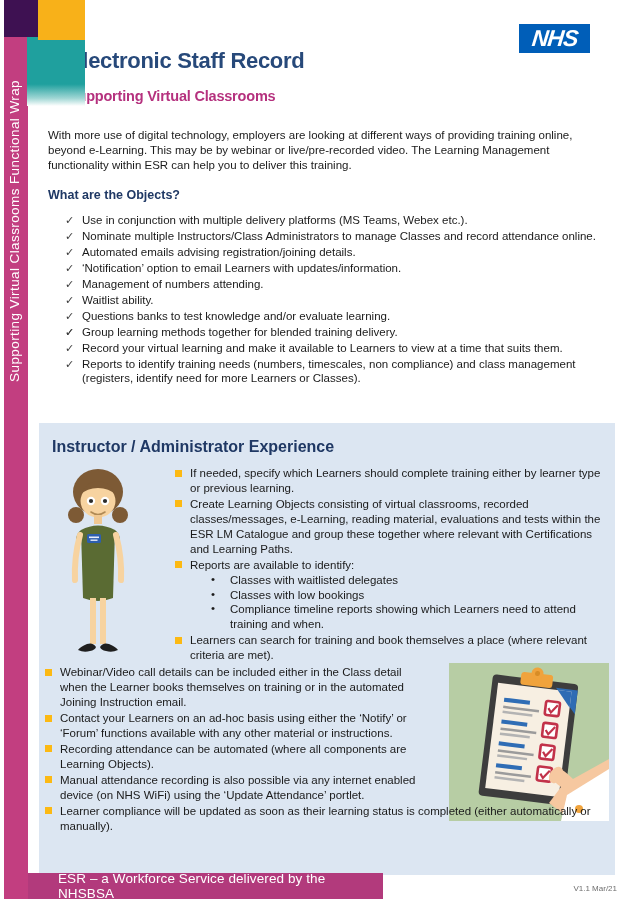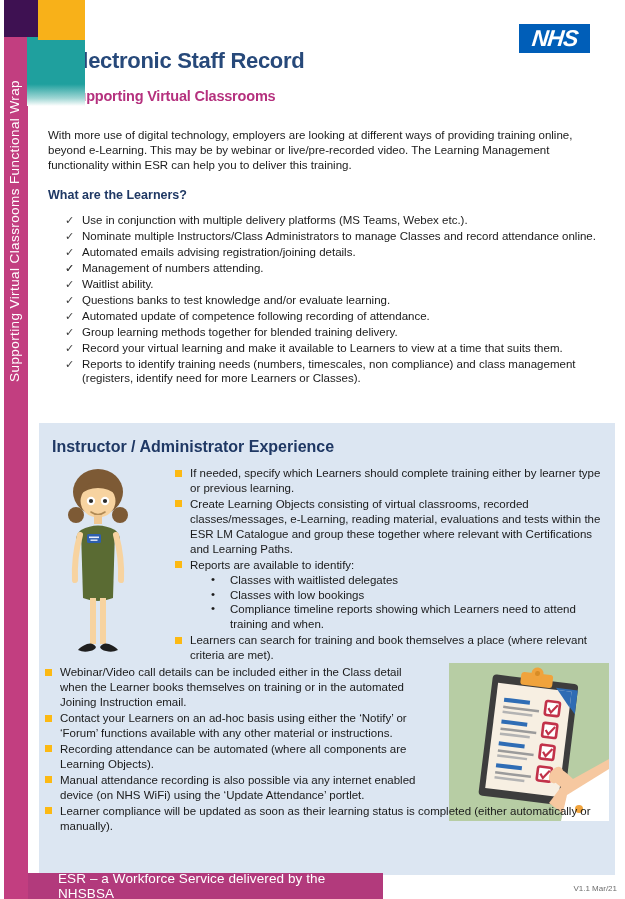--- a/index.html
+++ b/index.html
@@ -67,30 +67,30 @@
 
   <div class="nhs-logo">
     <span>NHS</span>
   </div>
 
   <div class="page-title">Electronic Staff Record</div>
   <div class="page-subtitle">Supporting Virtual Classrooms</div>
 
   <div class="content">
     <p class="intro">With more use of digital technology, employers are looking at different ways of providing training online, beyond e-Learning.  This may be by webinar or live/pre-recorded video. The Learning Management functionality within ESR can help you to deliver this training.</p>
-    <div class="benefits-heading">What are the Learners?</div>
+    <div class="benefits-heading">What are the Objects?</div>
     <ul class="benefits">
         <li><span class="check">✓</span><span>Use in conjunction with multiple delivery platforms (MS Teams, Webex etc.).</span></li>
         <li><span class="check">✓</span><span>Nominate multiple Instructors/Class Administrators to manage Classes and record attendance online.</span></li>
         <li><span class="check">✓</span><span>Automated emails advising registration/joining details.</span></li>
-        <li><span class="check">✓</span></li>
+        <li><span class="check">✓</span><span>‘Notification’ option to email Learners with updates/information.</span></li>
         <li><span class="check">✓</span><span>Management of numbers attending.</span></li>
         <li><span class="check">✓</span><span>Waitlist ability.</span></li>
         <li><span class="check">✓</span><span>Questions banks to test knowledge and/or evaluate learning.</span></li>
-        <li><span class="check">✓</span><span>Automated update of competence following recording of attendance.</span></li>
+        <li><span class="check">✓</span></li>
         <li><span class="check">✓</span><span>Group learning methods together for blended training delivery.</span></li>
         <li><span class="check">✓</span><span>Record your virtual learning and make it available to Learners to view at a time that suits them.</span></li>
         <li><span class="check">✓</span><span>Reports to identify training needs (numbers, timescales, non compliance) and class management (registers, identify need for more Learners or Classes).</span></li>
       </ul>
   </div>
 
   <div class="instructor-box">
     <div class="instructor-heading">Instructor / Administrator Experience</div>
 
     <svg class="avatar" viewBox="0 0 82 192">

